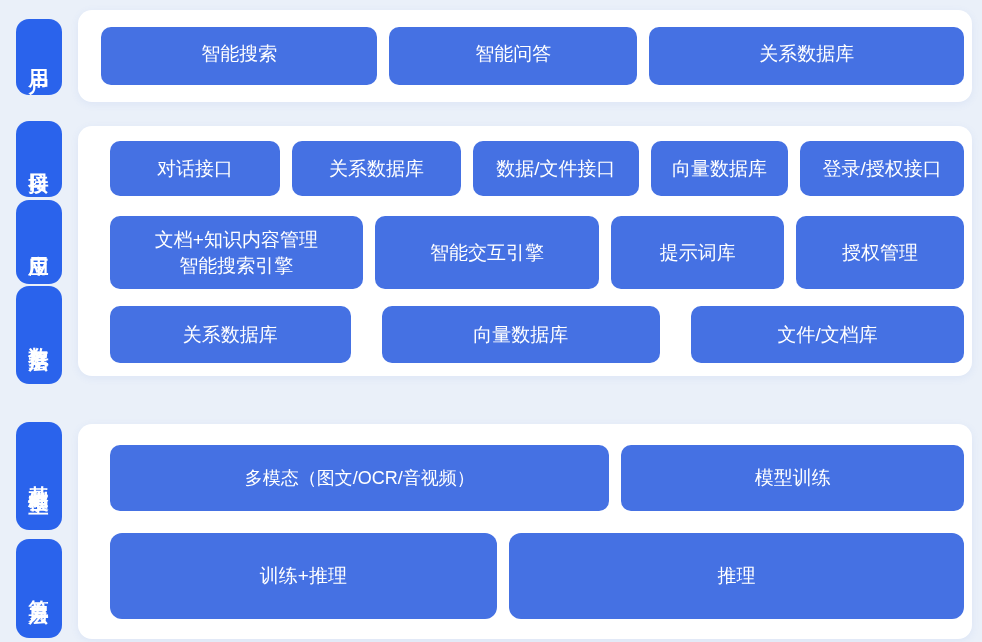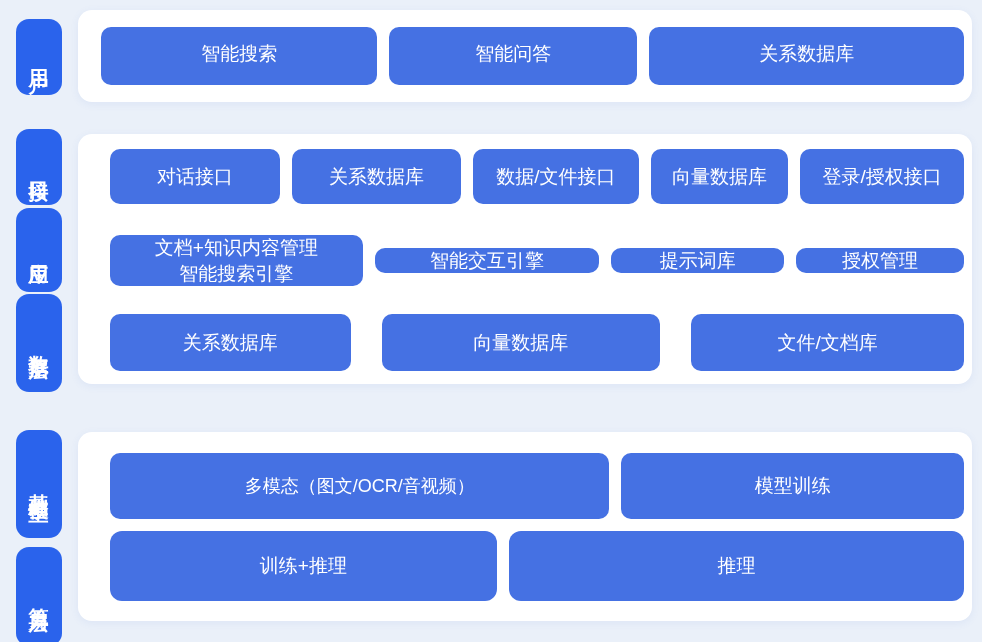--- a/index.html
+++ b/index.html
@@ -6,21 +6,21 @@
   body {
     width:982px; height:642px;
     background:#EAF0F9;
     font-family:"Liberation Sans", sans-serif;
     overflow:hidden;
   }
   .page { width:982px; height:642px; box-sizing:border-box; padding:10px 10px 0 16px; }
 
   .band { display:flex; align-items:flex-start; }
   .band1 { margin-top:0; }
-  .band2 { margin-top:30px; }
+  .band2 { margin-top:22px; }
   .band3 { margin-top:40px; }
 
   .label-col {
     width:46px; margin-right:16px; flex-shrink:0;
     display:flex; flex-direction:column; align-items:center;
   }
   .label-col1 { height:94px; justify-content:center; }
   .label-col2 { margin-top:-5px; }
   .label-col3 { margin-top:-2px; }
 
@@ -45,24 +45,24 @@
     box-shadow:0 2px 8px rgba(60,100,200,0.08);
     box-sizing:border-box;
   }
   .card1 { padding:17px 8px 17px 23px;font-family:Liberation Mono, monospace; }
   .card2 { padding:15px 8px 13px 32px; }
   .card3 { padding:21px 8px 20px 32px; }
 
   .btn-row { display:flex; gap:12px; }
   .row1 { height:58px; }
   .row2 { height:55px; }
-  .row3 { height:73px; margin-top:20px;align-items:center; }
+  .row3 { height:73px; margin-top:20px; }
   .row4 { height:57px; margin-top:17px;gap:31px; }
   .row5 { height:66px; }
-  .row6 { height:70px; margin-top:12px; }
+  .row6 { height:86px; margin-top:22px; }
 
   .block {
     background:#4571E3; color:#FFFFFF;
     border-radius:10px;
     display:flex; flex-direction:column;
     align-items:center; justify-content:center;
     font-size:19px; line-height:1.35; text-align:center;
     min-width:0;
   }
   .row6 .block { border-radius:12px; }

